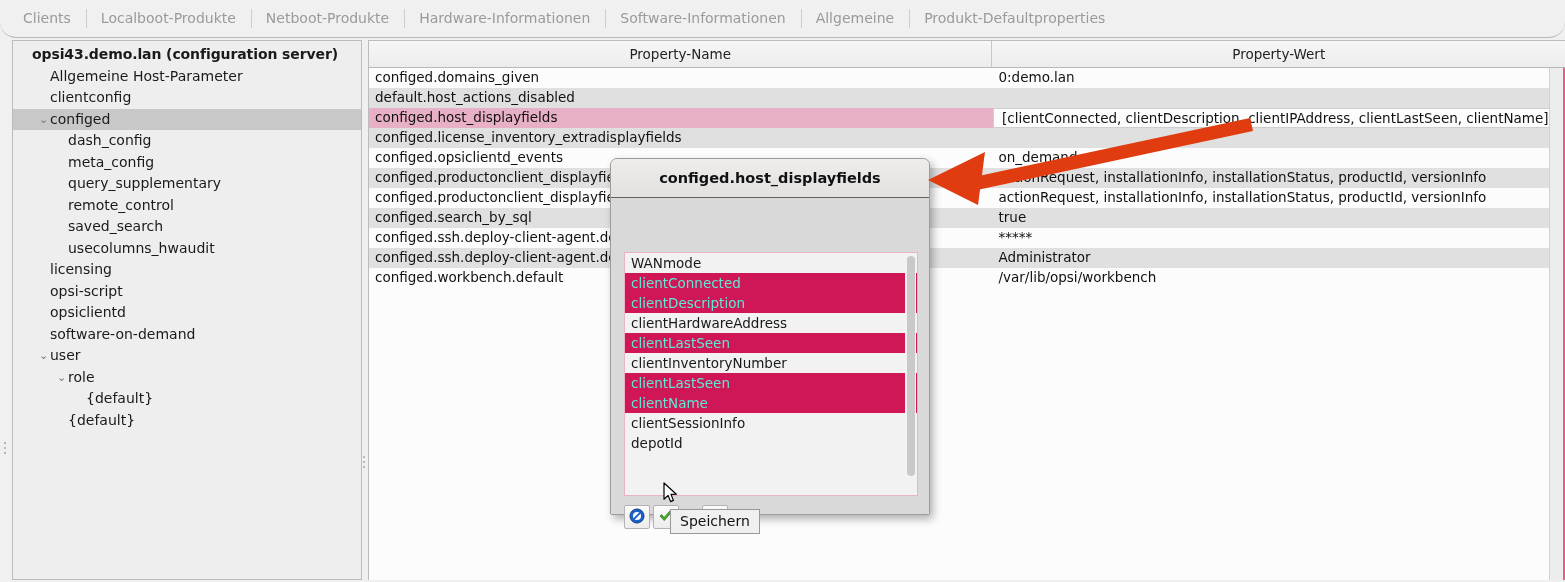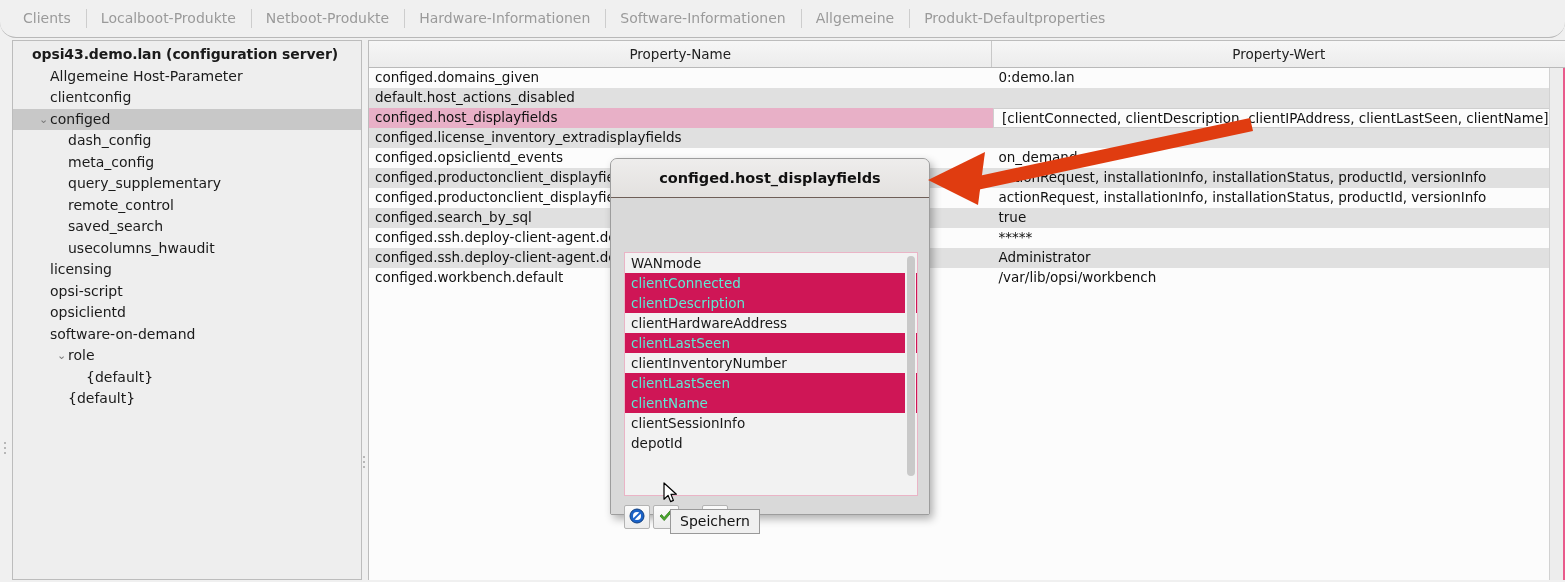--- a/index.html
+++ b/index.html
@@ -235,20 +235,21 @@
           <div class="tree-row" style="padding-left: 42px;"><span class="twisty empty">⌄</span><span class="tree-label">dash_config</span></div>
           <div class="tree-row" style="padding-left: 42px;"><span class="twisty empty">⌄</span><span class="tree-label">meta_config</span></div>
           <div class="tree-row" style="padding-left: 42px;"><span class="twisty empty">⌄</span><span class="tree-label">query_supplementary</span></div>
           <div class="tree-row" style="padding-left: 42px;"><span class="twisty empty">⌄</span><span class="tree-label">remote_control</span></div>
           <div class="tree-row" style="padding-left: 42px;"><span class="twisty empty">⌄</span><span class="tree-label">saved_search</span></div>
           <div class="tree-row" style="padding-left: 42px;"><span class="twisty empty">⌄</span><span class="tree-label">usecolumns_hwaudit</span></div>
           <div class="tree-row" style="padding-left: 24px;"><span class="twisty empty">⌄</span><span class="tree-label">licensing</span></div>
           <div class="tree-row" style="padding-left: 24px;"><span class="twisty empty">⌄</span><span class="tree-label">opsi-script</span></div>
           <div class="tree-row" style="padding-left: 24px;"><span class="twisty empty">⌄</span><span class="tree-label">opsiclientd</span></div>
           <div class="tree-row" style="padding-left: 24px;"><span class="twisty empty">⌄</span><span class="tree-label">software-on-demand</span></div>
+          <div class="tree-row" style="padding-left: 24px;"><span class="twisty">⌄</span><span class="tree-label">user</span></div>
           <div class="tree-row" style="padding-left: 42px;"><span class="twisty">⌄</span><span class="tree-label">role</span></div>
           <div class="tree-row" style="padding-left: 60px;"><span class="twisty empty">⌄</span><span class="tree-label">{default}</span></div>
           <div class="tree-row" style="padding-left: 42px;"><span class="twisty empty">⌄</span><span class="tree-label">{default}</span></div>
         </div>
     </div>
 
     <div class="splitter-m">
       <div class="grip" style="left:1px; top:418px;">
         <i></i>
           <i></i>

